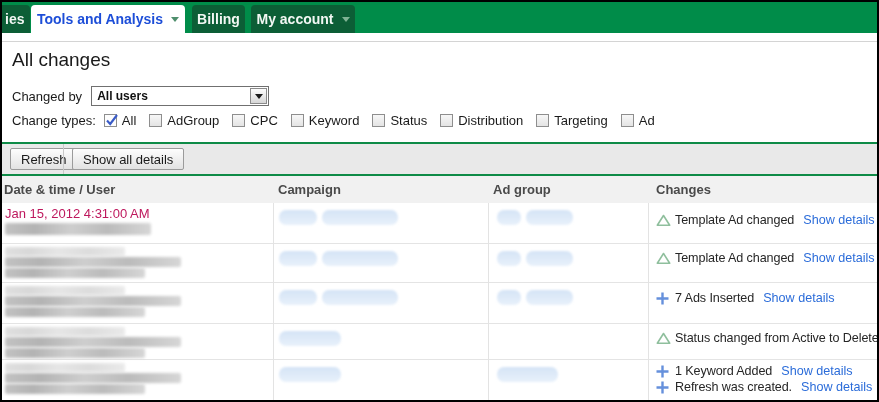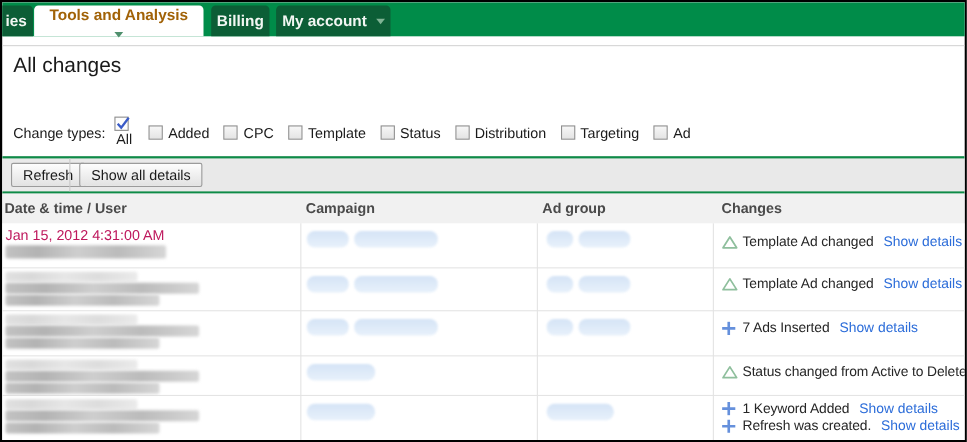--- a/index.html
+++ b/index.html
@@ -8,21 +8,21 @@
   .screen { position:relative; width:879px; height:402px; border:2px solid #000;
             box-sizing:border-box; background:#fff; overflow:hidden; }
 
   
   .topbar { position:absolute; left:0; top:0; width:100%; height:31px; background:#008C49;padding-left:40px; }
   .tab { position:absolute; top:3px; height:28px; border-radius:4px 4px 0 0;
          background:#0C5E36; color:#F2F7F3; font-weight:bold; font-size:14px;
          display:flex; align-items:center; justify-content:center; cursor:pointer;
          box-sizing:border-box; white-space:nowrap; }
   .tab-cut { left:0; width:28px; justify-content:flex-start; padding-left:3px; border-radius:0 4px 0 0; }
-  .tab-active { left:29px; width:154px; background:#fff; color:#a16207; gap:8px;flex-direction:column; }
+  .tab-active { left:29px; width:154px; background:#fff; color:#1d4ed8; gap:8px; }
   .tab-billing { left:190px; width:53px; }
   .tab-myaccount { left:249px; width:104px; gap:8px; }
   .arr-down { width:0; height:0; border-left:4px solid transparent; border-right:4px solid transparent;
               border-top:5px solid currentColor; display:inline-block; }
   .arr-tools { color:#4F8F6D; }
   .arr-account { color:#7FB394; }
   .subnav-line { position:absolute; left:0; top:39px; width:100%; height:1px; background:#D4D4D4; }
 
   
   .page-title { position:absolute; left:10px; top:47px; margin:0; font-size:19px; font-weight:400; color:#1A1A1A; }
@@ -31,21 +31,21 @@
   .select { margin-left:9px; width:178px; height:20px; border:1px solid #707070; background:#fff;
             position:relative; display:flex; align-items:center; box-sizing:border-box; cursor:pointer; }
   .sel-val { font-size:12px; font-weight:bold; color:#111; padding-left:5px; }
   .sel-btn { position:absolute; right:1px; top:1px; bottom:1px; width:17px;
              background:linear-gradient(#FDFDFD,#D6D6D6); border:1px solid #8A8A8A;
              display:flex; align-items:center; justify-content:center; box-sizing:border-box; }
   .sel-btn .arr { width:0; height:0; border-left:4px solid transparent; border-right:4px solid transparent;
                   border-top:5px solid #1A1A1A; }
   .types-row { position:absolute; left:10px; top:109px; height:18px; display:flex; align-items:center;justify-content:center; }
   .cb-item { display:flex; align-items:center; margin-left:13px; cursor:pointer; }
-  .cb-item:first-of-type { margin-left:8px;flex-direction:column; }
+  .cb-item:first-of-type { margin-left:8px; }
   .cb { width:13px; height:13px; border:1px solid #8E8E8E; background:linear-gradient(#F7F7F7,#E4E4E4);
         margin-right:5px; position:relative; box-sizing:border-box; }
   .cb.checked { background:#FDFDFD; }
   .cb svg { position:absolute; left:0px; top:-2px; }
   .cb-label { font-size:13px; color:#1A1A1A; }
 
   
   .toolbar { position:absolute; left:0; top:140px; width:100%; height:34px; background:#E9E9E9;
              border-top:2px solid #0E8B47; border-bottom:2px solid #0E8B47; box-sizing:border-box; }
   .btn { position:absolute; top:4px; height:22px; background:linear-gradient(#FDFDFD,#E2E2E2);
@@ -91,43 +91,52 @@
     </div>
     <div class="tab tab-myaccount">
       <span>My account</span>
       <span class="arr-down arr-account"></span>
     </div>
   </div>
   <div class="subnav-line"></div>
 
   <h1 class="page-title">All changes</h1>
 
+  <div class="changedby-row">
+    <span class="lbl">Changed by</span>
+    <div class="select">
+      <span class="sel-val">All users</span>
+      <span class="sel-btn">
+          <span class="arr"></span>
+        </span>
+    </div>
+  </div>
 
   <div class="types-row">
     <span class="lbl">Change types:</span>
     <span id="typeboxes" style="display:flex;align-items:center;">
         <div class="cb-item">
           <div class="cb checked">
             <svg width="14" height="14" viewBox="0 0 14 14">
               <path d="M2 7.5 L5.2 11 L12 2" stroke="#3A5BC7" stroke-width="2.1" fill="none"></path>
             </svg>
           </div>
           <div class="cb-label">All</div>
         </div>
         <div class="cb-item">
           <div class="cb"></div>
-          <div class="cb-label">Added</div>
+          <div class="cb-label">AdGroup</div>
         </div>
         <div class="cb-item">
           <div class="cb"></div>
           <div class="cb-label">CPC</div>
         </div>
         <div class="cb-item">
           <div class="cb"></div>
-          <div class="cb-label">Template</div>
+          <div class="cb-label">Keyword</div>
         </div>
         <div class="cb-item">
           <div class="cb"></div>
           <div class="cb-label">Status</div>
         </div>
         <div class="cb-item">
           <div class="cb"></div>
           <div class="cb-label">Distribution</div>
         </div>
         <div class="cb-item">

